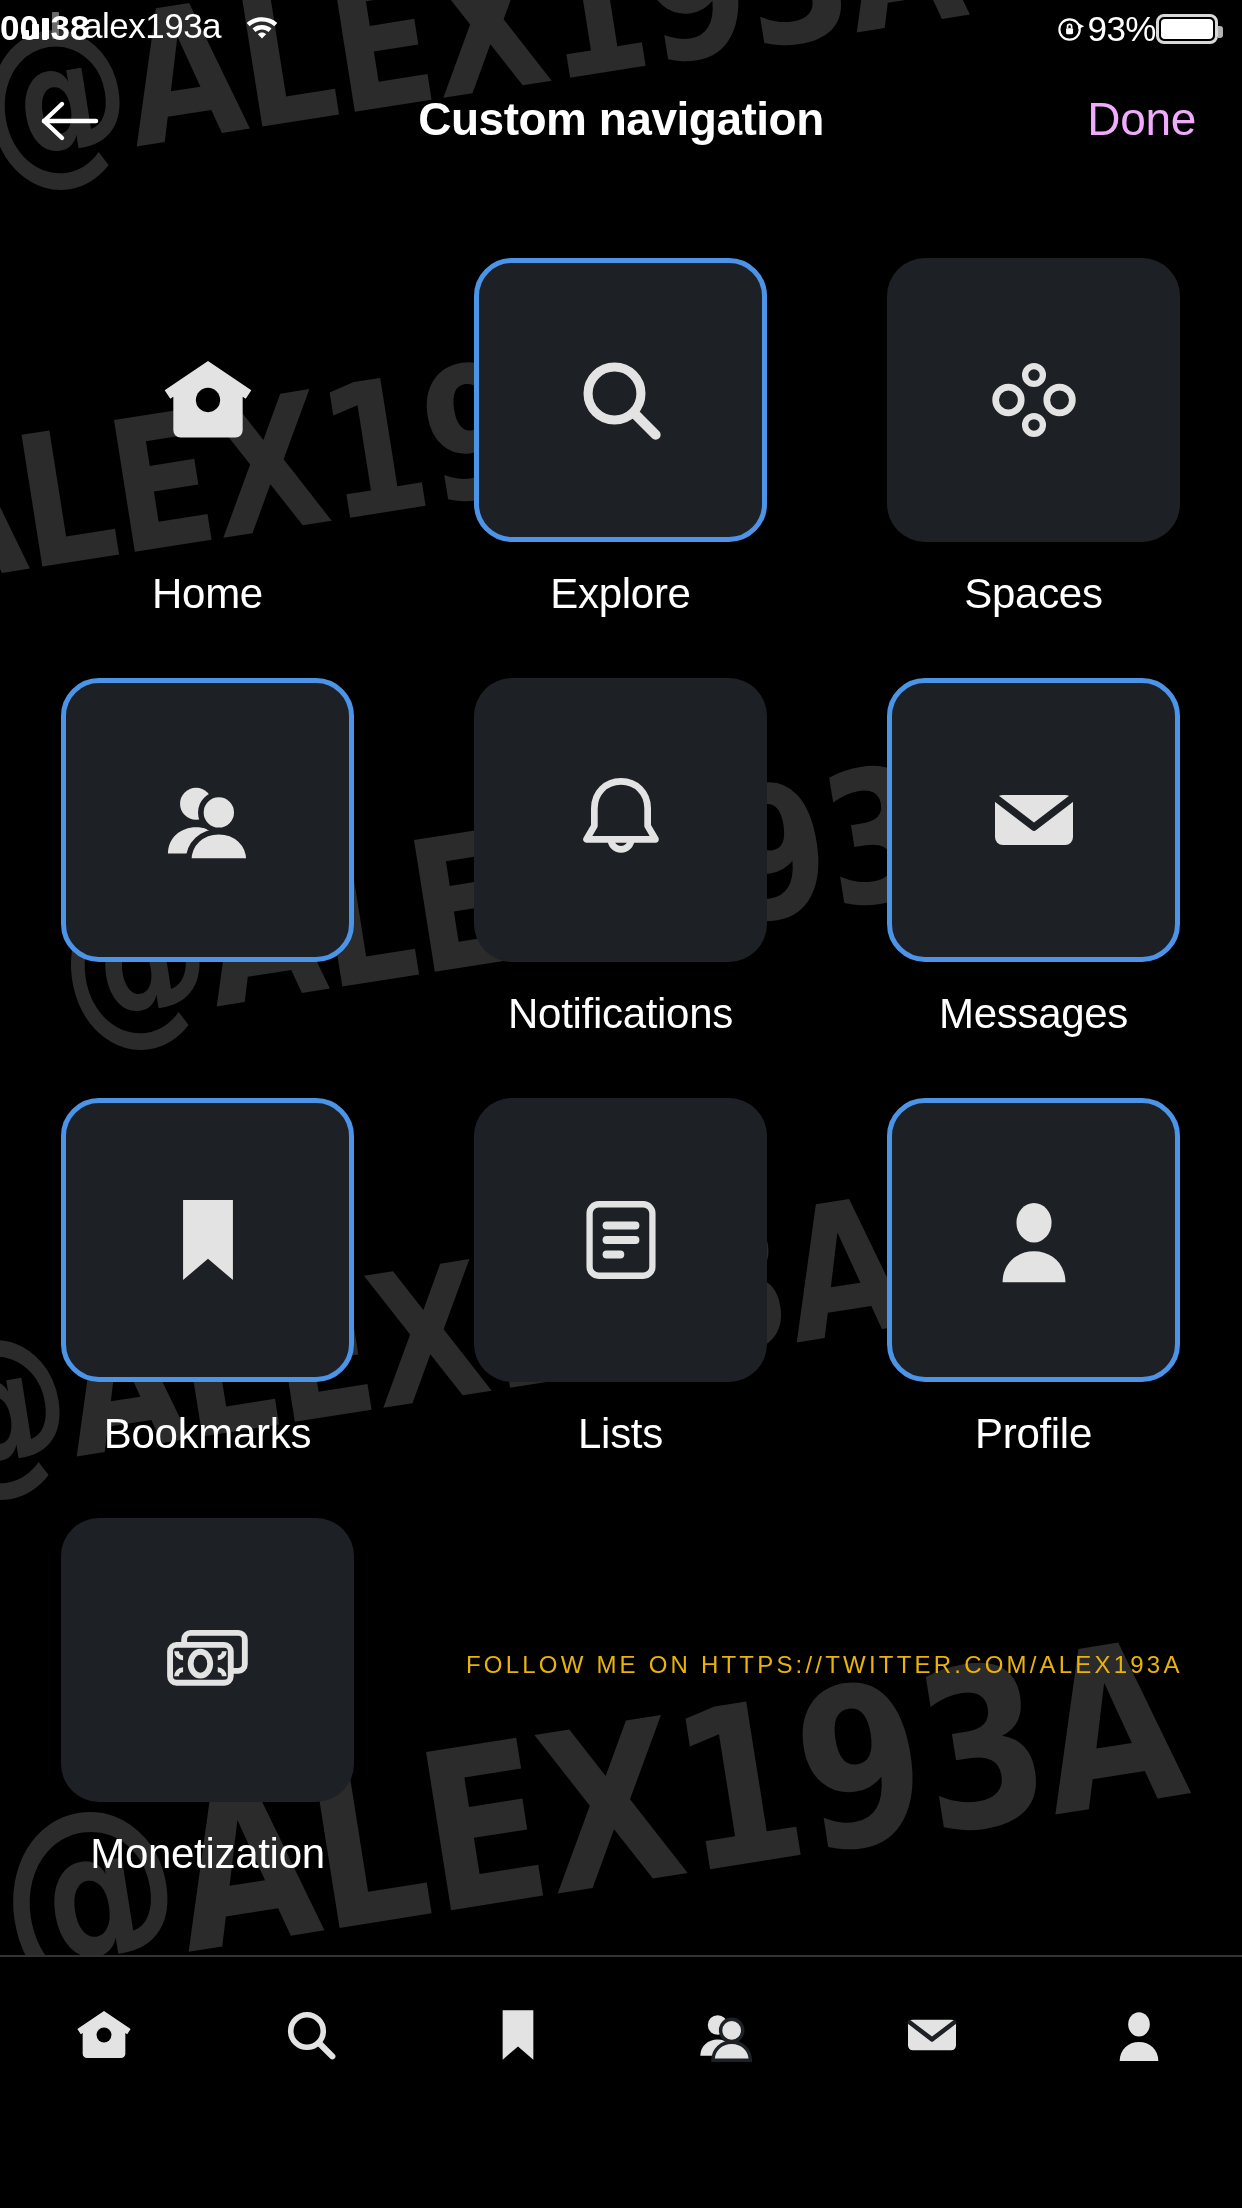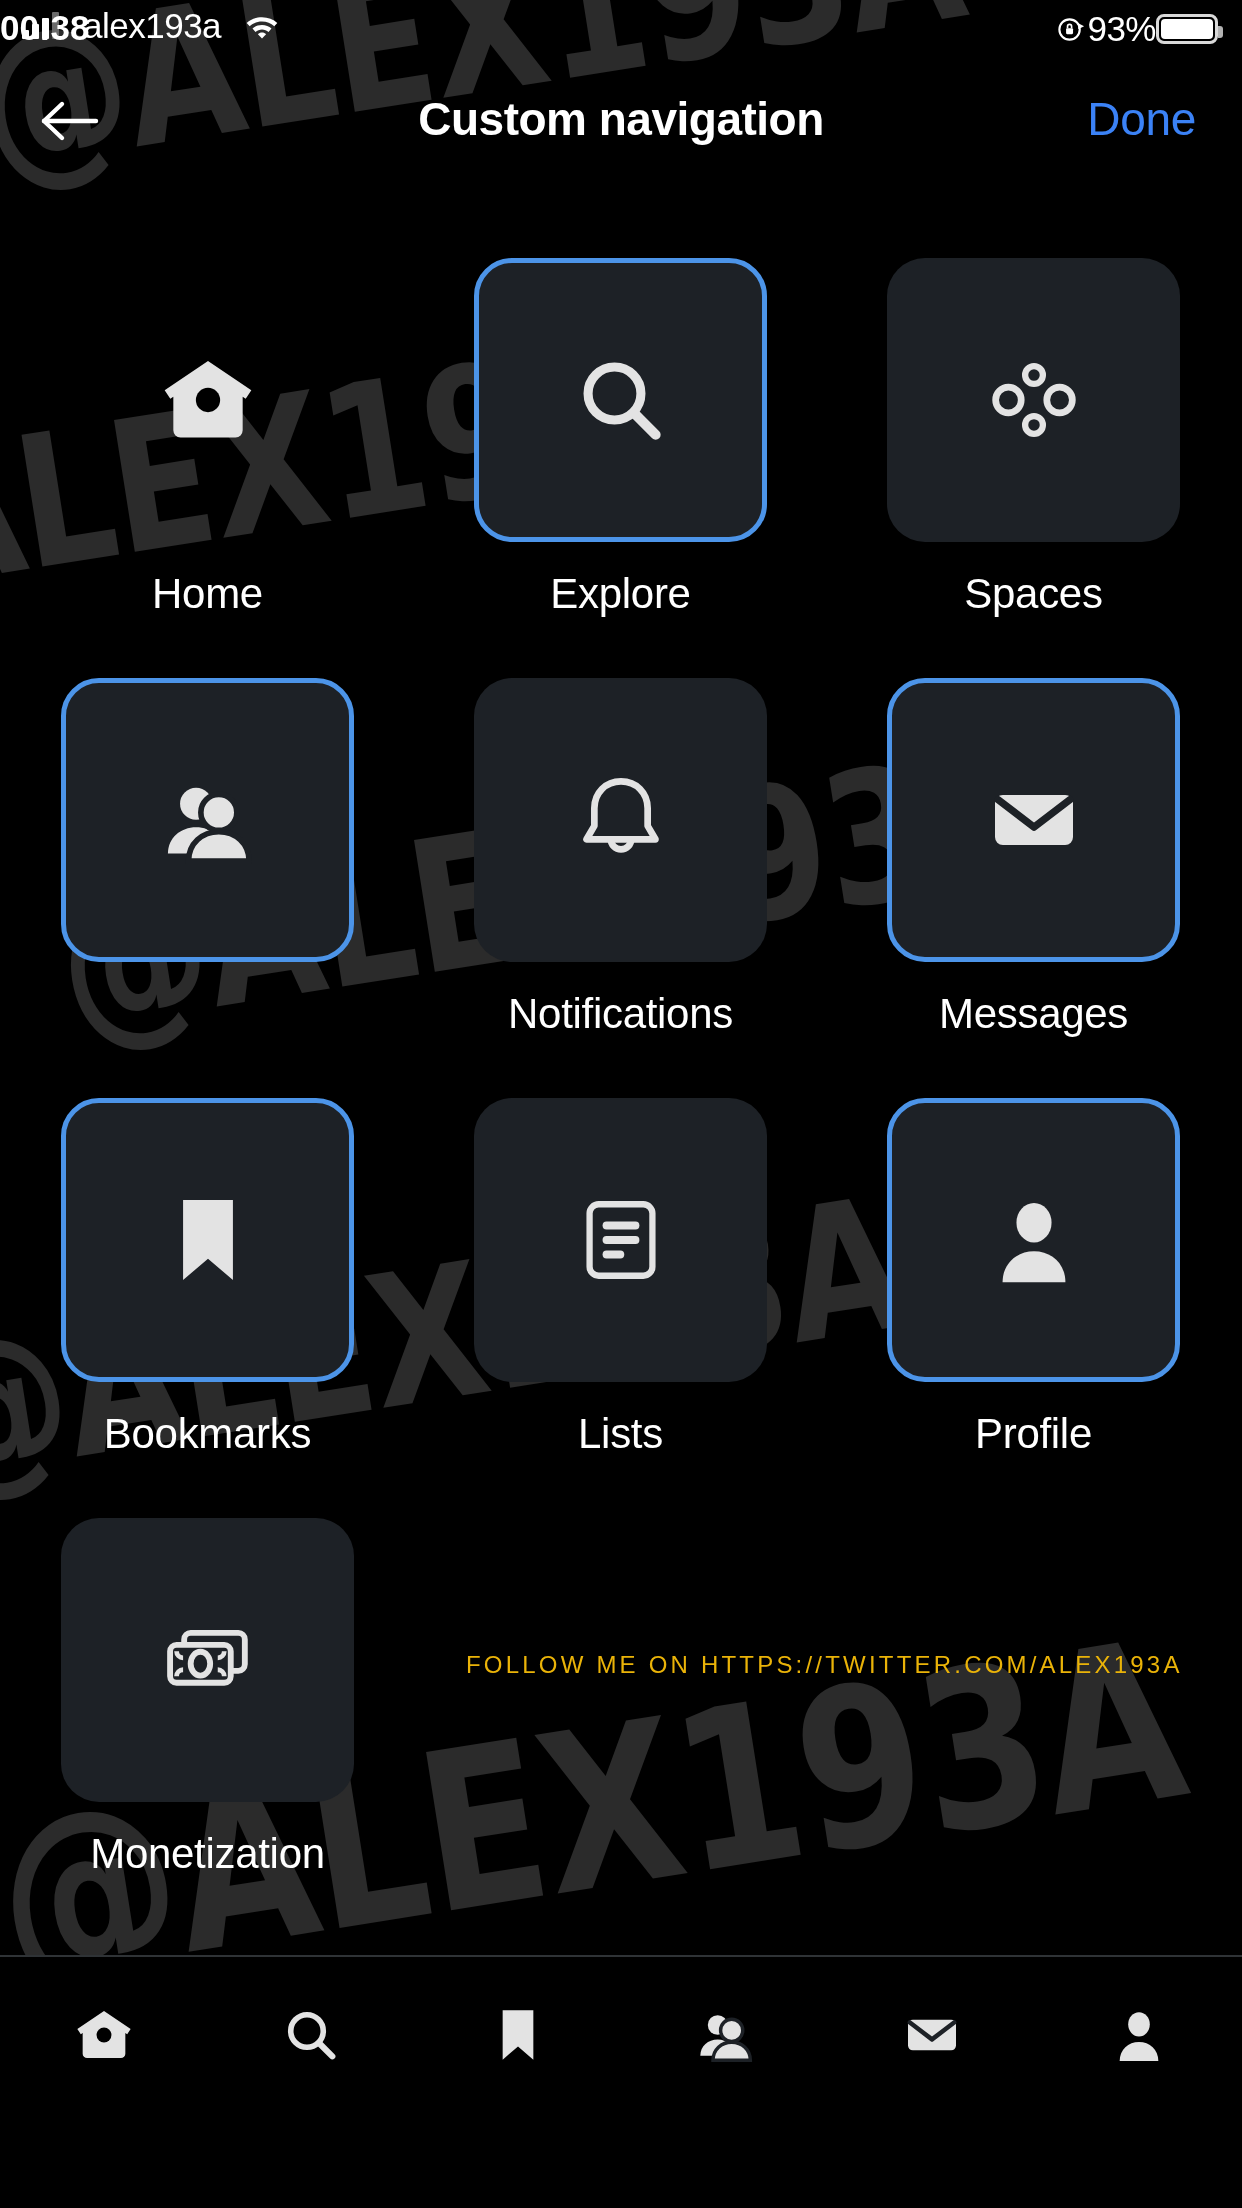--- a/index.html
+++ b/index.html
@@ -111,21 +111,21 @@
     left: 0; right: 0; top: 30px;
     text-align: center;
     color: #ffffff;
     font-size: 46px;
     font-weight: 700;
     letter-spacing: -0.5px;
   }
   #done-btn {
     position: absolute;
     right: 46px; top: 30px;
-    color: #3b82f6;
+    color: #f0abfc;
     font-size: 46px;
     font-weight: 400;
     letter-spacing: -0.3px;
     cursor: pointer;
   }
 
   
   #grid {
     position: absolute;
     top: 178px; left: 0;

